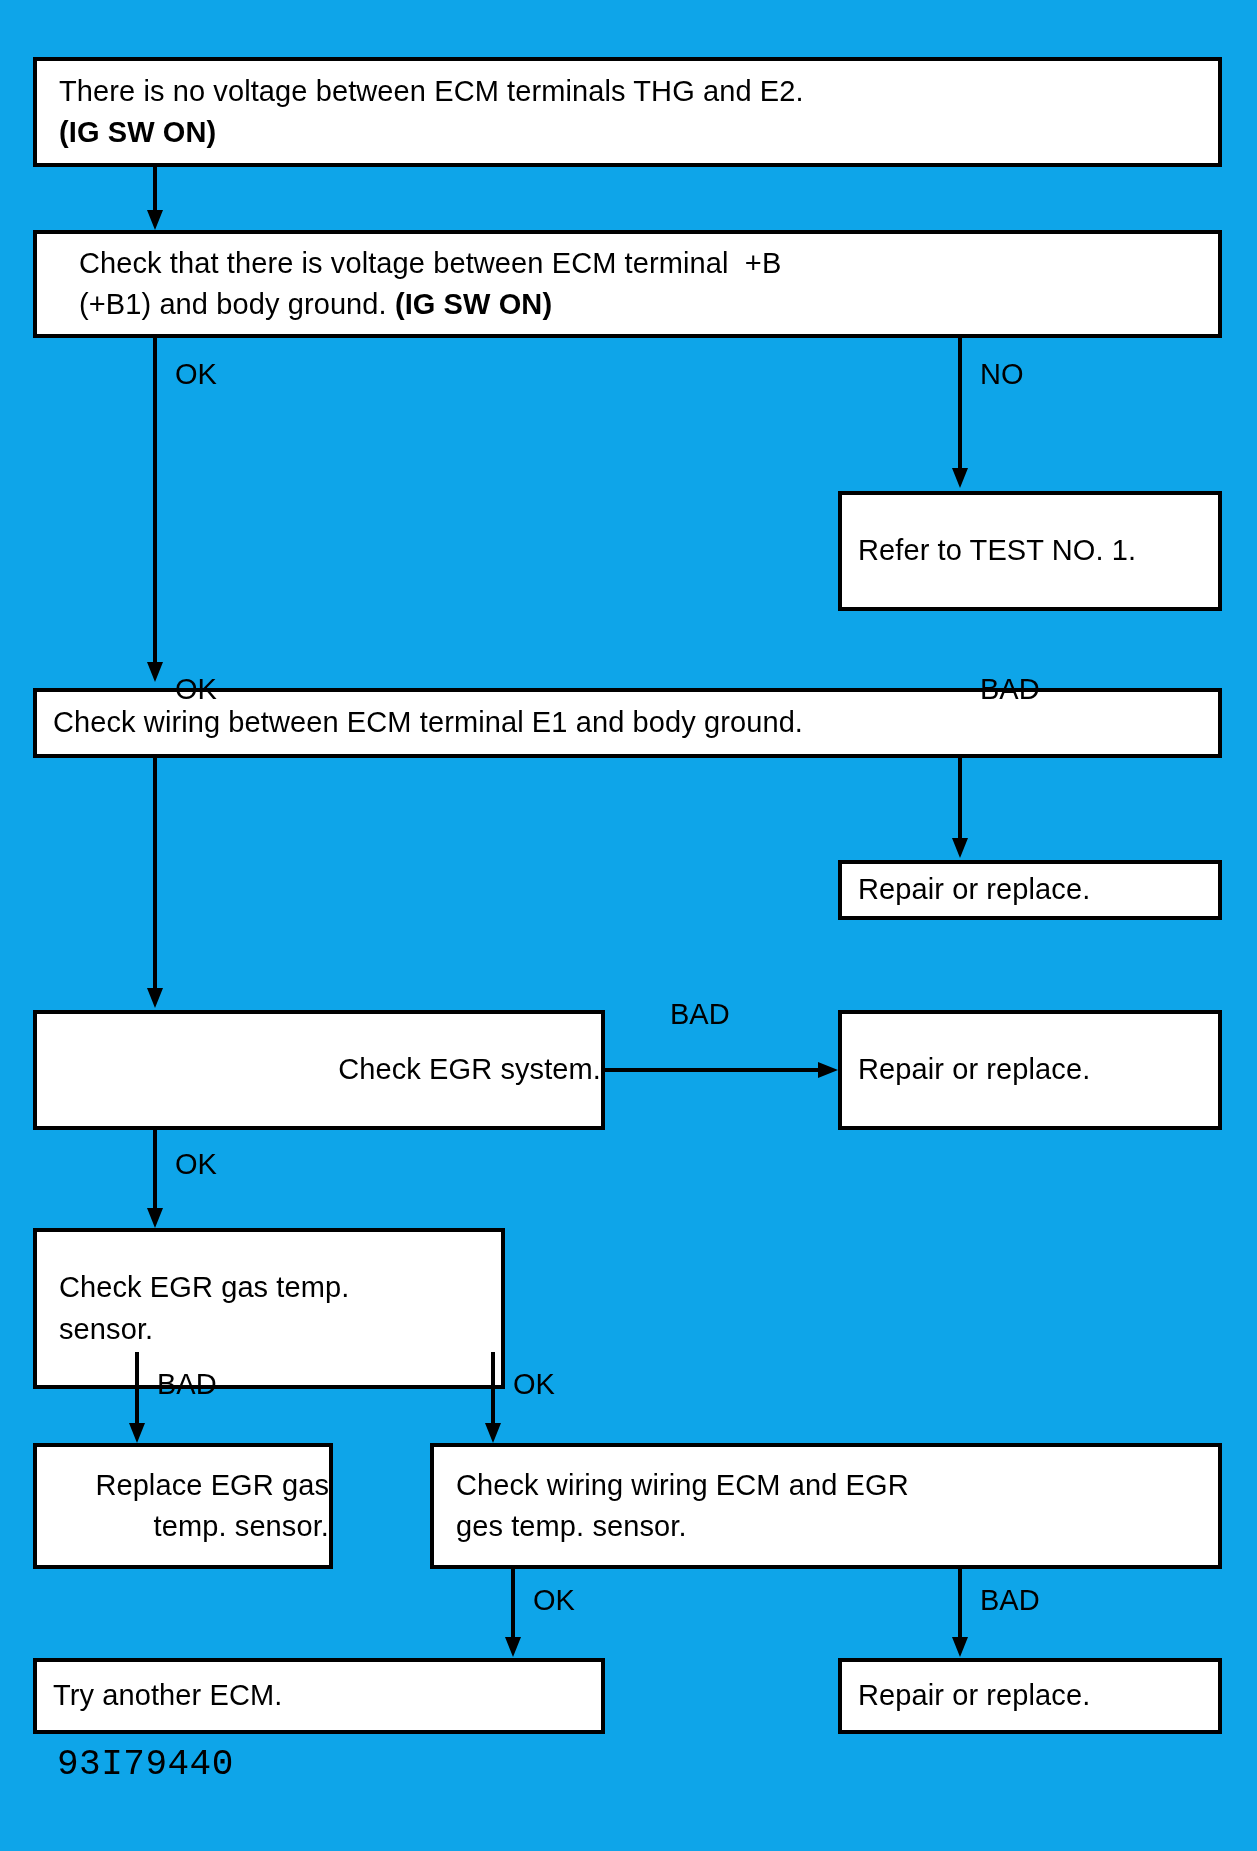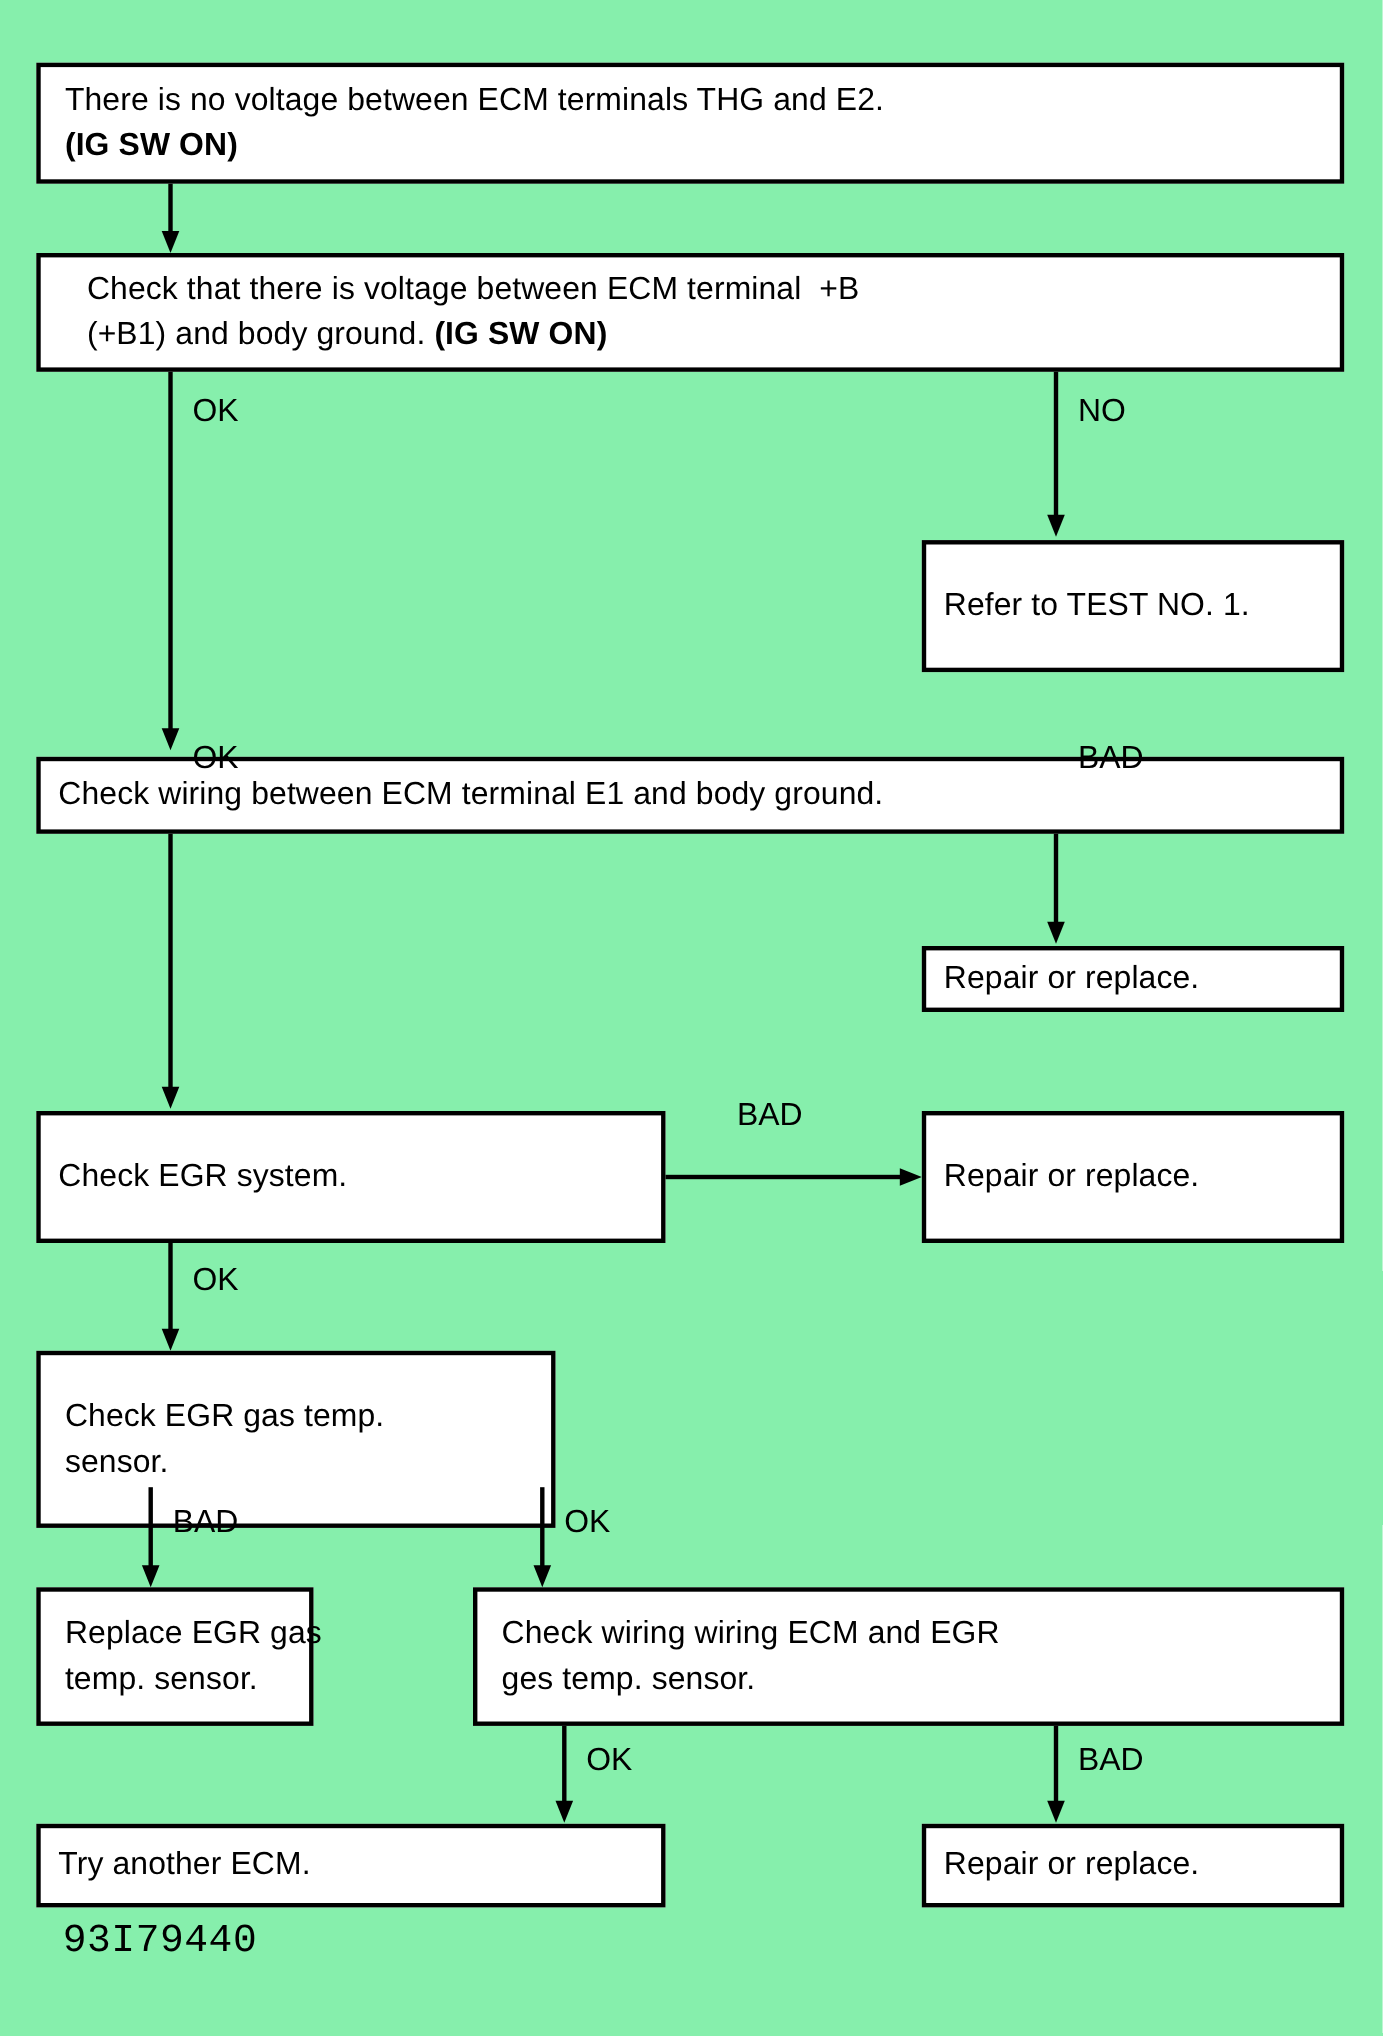--- a/index.html
+++ b/index.html
@@ -4,21 +4,21 @@
 <style>
   html, body {
     margin: 0;
     padding: 0;
     background: #ffffff;
   }
   #page {
     position: relative;
     width: 1257px;
     height: 1851px;
-    background: #86efac;
+    background: #0ea5e9;
     overflow: hidden;
     font-family: "Liberation Sans", sans-serif;
     color: #000000;
   }
   .box {
     position: absolute;
     box-sizing: border-box;
     border: 4px solid #000000;
     background: #ffffff;
     display: flex;
@@ -122,21 +122,21 @@
   <div class="lbl" style="left:175px; top:675px;">OK</div>
 
   <div class="vline" style="left:958px; top:758px; height:90px;"></div>
   <div class="arrow-down" style="left:952px; top:838px;"></div>
   <div class="lbl" style="left:980px; top:675px;">BAD</div>
 
   <div class="box tight" style="left:838px; top:860px; width:384px; height:60px;">
     <div class="line">Repair or replace.</div>
   </div>
 
-  <div class="box tight" style="left:33px; top:1010px; width:572px; height:120px;">
+  <div class="box tight" style="left:33px; top:1010px; width:572px; height:120px;text-align:right;">
     <div class="line">Check EGR system.</div>
   </div>
 
   <div class="hline" style="left:605px; top:1068px; width:216px;"></div>
   <div class="arrow-right" style="left:818px; top:1062px;"></div>
   <div class="lbl" style="left:670px; top:1000px;">BAD</div>
 
   <div class="box tight" style="left:838px; top:1010px; width:384px; height:120px;">
     <div class="line">Repair or replace.</div>
   </div>
@@ -151,21 +151,21 @@
   </div>
 
   <div class="vline" style="left:135px; top:1352px; height:78px;"></div>
   <div class="arrow-down" style="left:129px; top:1423px;"></div>
   <div class="lbl" style="left:157px; top:1370px;">BAD</div>
 
   <div class="vline" style="left:491px; top:1352px; height:78px;"></div>
   <div class="arrow-down" style="left:485px; top:1423px;"></div>
   <div class="lbl" style="left:513px; top:1370px;">OK</div>
 
-  <div class="box" style="left:33px; top:1443px; width:252px; height:126px;">
+  <div class="box" style="left:33px; top:1443px; width:300px; height:126px;text-align:right;">
     <div class="line">Replace EGR gas</div>
     <div class="line">temp. sensor.</div>
   </div>
 
   <div class="box" style="left:430px; top:1443px; width:792px; height:126px;">
     <div class="line">Check wiring wiring ECM and EGR</div>
     <div class="line">ges temp. sensor.</div>
   </div>
 
   <div class="vline" style="left:511px; top:1569px; height:75px;"></div>

